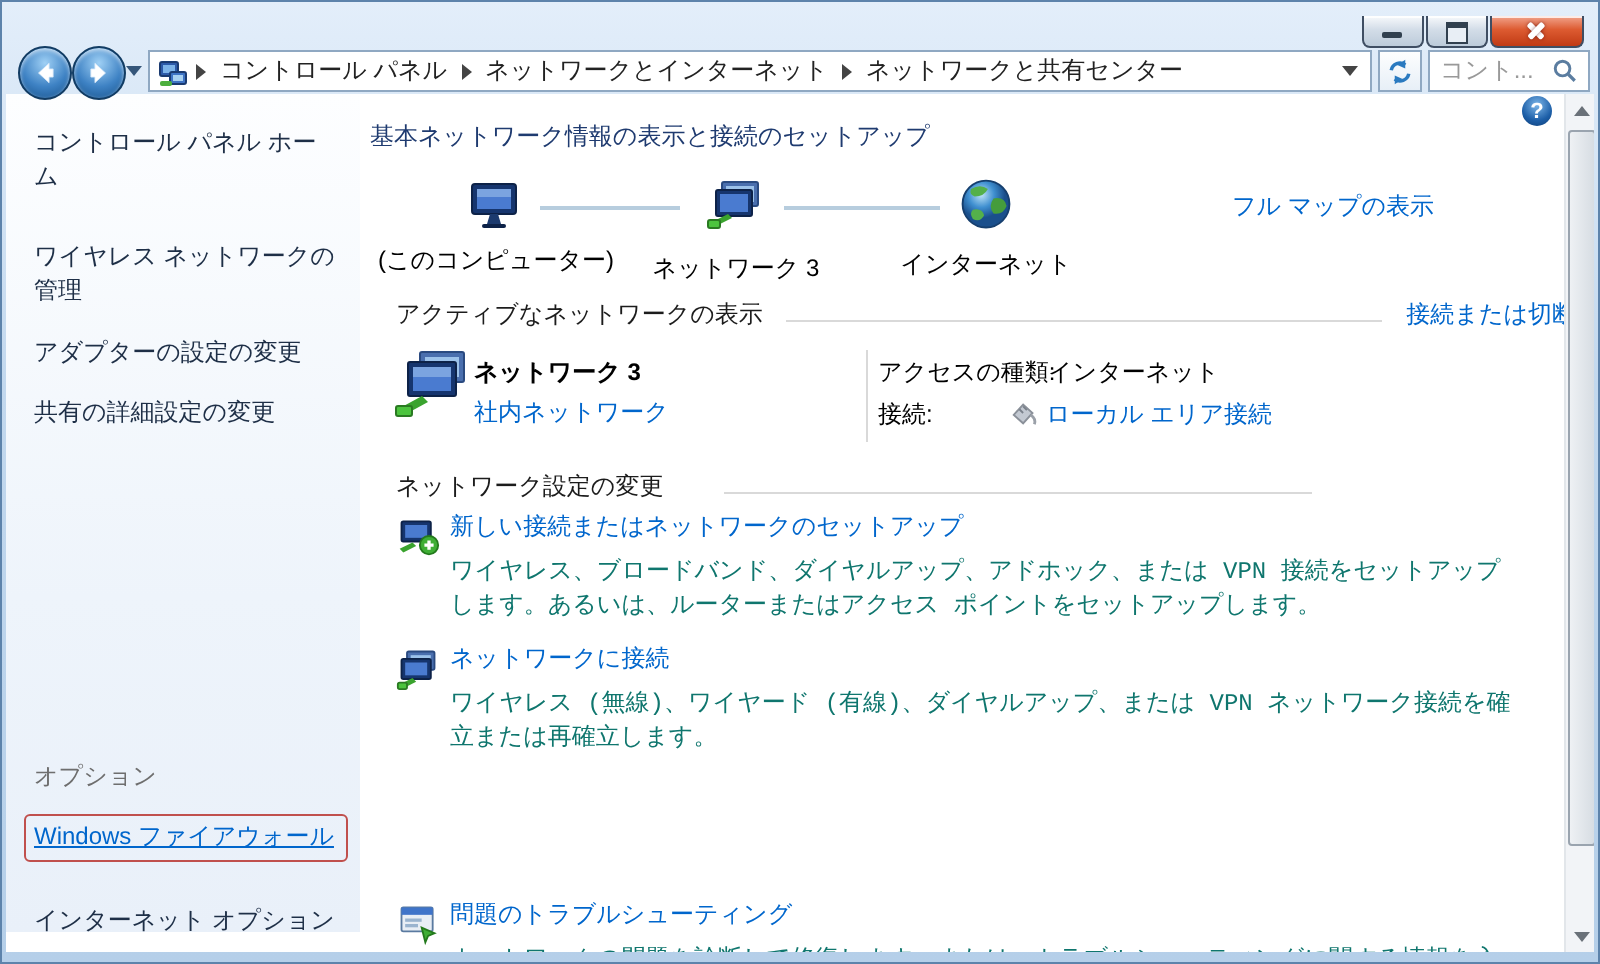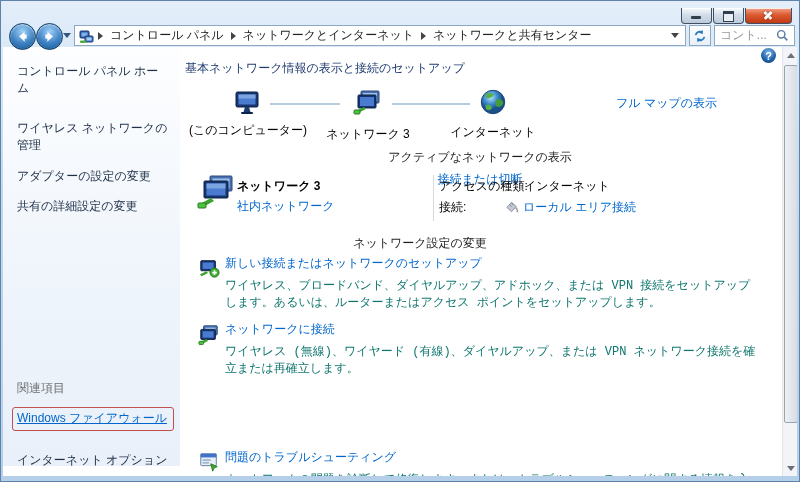--- a/index.html
+++ b/index.html
@@ -48,21 +48,21 @@
   .firewall-link{color:#0066cc;text-decoration:underline;cursor:pointer;}
   
   .content{position:absolute;left:177px;right:15px;top:0;bottom:0;background:#fff;}
   .main-title{position:absolute;left:5px;top:13px;color:#1f3b70;}
   .full-map{position:absolute;left:436px;top:36px;color:#0066cc;cursor:pointer;margin-top:12px;}
   .map-node{position:absolute;width:120px;text-align:center;}
   .map-icon{display:inline-block;}
   .map-label{color:#000;margin-top:4px;}
   .map-sublabel{color:#000;}
   .connector{position:absolute;height:2px;background:#b7cdde;top:56px;}
-  .sec-row{position:absolute;left:5px;display:flex;align-items:center;flex-direction:column;}
+  .sec-row{position:absolute;left:18px;display:flex;align-items:center;}
   .sec-title{color:#1c1c1c;white-space:nowrap;}
   .sec-rule{flex:1;border-bottom:1px solid #d9d9d9;margin:0 12px;height:1px;align-self:center;margin-top:4px;}
   .sec-link{color:#0066cc;white-space:nowrap;cursor:pointer;}
   .act-icon{position:absolute;left:16px;top:126px;}
   .act-name{position:absolute;left:57px;top:131px;font-weight:bold;color:#000;}
   .act-type{position:absolute;left:57px;top:151px;color:#0066cc;cursor:pointer;}
   .act-divider{position:absolute;left:253px;top:128px;height:46px;width:1px;background:#d9d9d9;}
   .act-access-label{position:absolute;left:259px;top:131px;color:#000;}
   .act-access-value{position:absolute;left:344px;top:131px;color:#000;}
   .act-conn-label{position:absolute;left:259px;top:152px;color:#000;}
@@ -151,21 +151,21 @@
   </div>
 
   <div class="app-body">
 
     <div class="sidebar">
       <div class="side-item first">コントロール パネル ホーム</div>
       <div class="side-item">ワイヤレス ネットワークの管理</div>
       <div class="side-item">アダプターの設定の変更</div>
       <div class="side-item">共有の詳細設定の変更</div>
       <div class="related">
-        <div class="related-header">関連項目</div>
+        <div class="related-header">オプション</div>
         <div class="firewall-box">
           <span class="firewall-link">Windows ファイアウォール</span>
         </div>
         <div class="related-item">インターネット オプション</div>
         <div class="related-item">ホームグループ</div>
       </div>
     </div>
 
     <div class="content">
 

